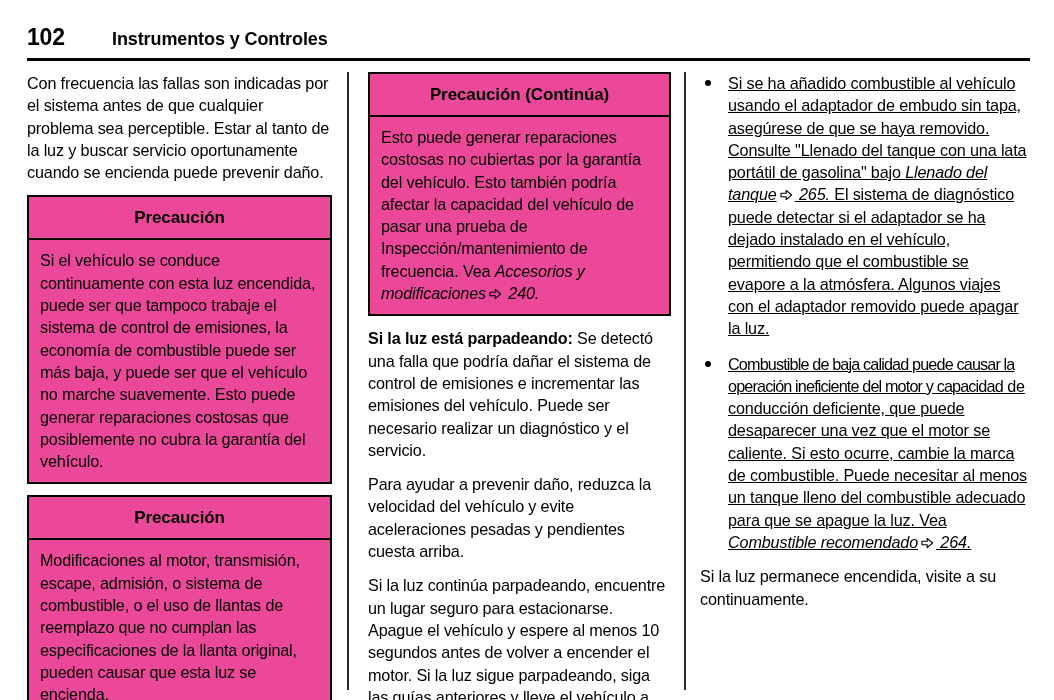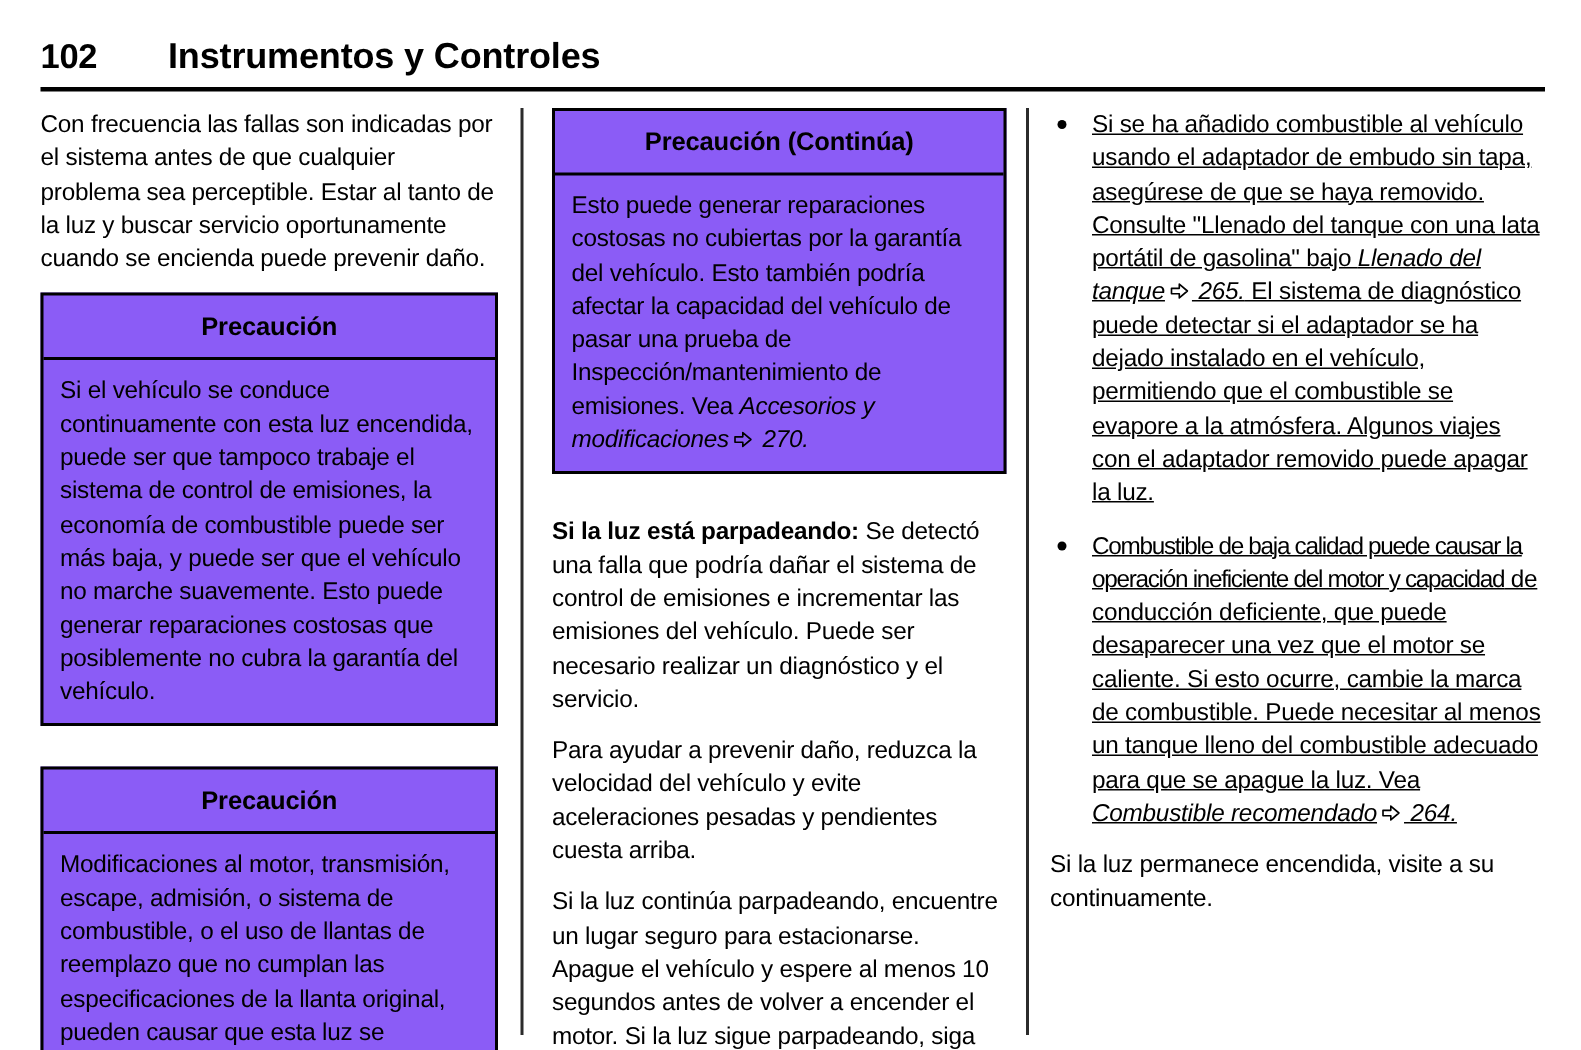--- a/index.html
+++ b/index.html
@@ -34,21 +34,21 @@
     align-items: baseline;
   }
   .page-number {
     font-size: 23px;
     font-weight: bold;
     letter-spacing: -0.2px;
     width: 85px;
     flex: 0 0 85px;
   }
   .header-title {
-    font-size: 24px;
+    font-size: 18px;
     font-weight: bold;
     letter-spacing: -0.1px;
   }
   .header-rule {
     position: absolute;
     left: 27px;
     top: 58px;
     width: 1003px;
     height: 3px;
     background: #000000;
@@ -99,22 +99,22 @@
     width: 13px;
     height: 12px;
     margin: 0 2px 0 3px;
     vertical-align: -1px;
   }
   .xref-arrow svg { display: block; }
 
   
   .caution-box {
     border: 2px solid #000000;
-    background: #8b5cf6;
-    margin-bottom: 27px;
+    background: #ec4899;
+    margin-bottom: 11px;
     box-sizing: border-box;
   }
   .caution-title {
     text-align: center;
     font-size: 17px;
     font-weight: bold;
     letter-spacing: -0.1px;
     padding: 11px 6px 10px 6px;
     border-bottom: 2px solid #000000;
   }
@@ -191,23 +191,23 @@
         </div>
       </div>
 
     </div>
 
     <div class="col col-2">
 
       <div class="caution-box">
         <div class="caution-title">Precaución (Continúa)</div>
         <div class="caution-body">
-          <p><span>Esto puede generar reparaciones costosas no cubiertas por la garantía del vehículo. Esto también podría afectar la capacidad del vehículo de pasar una prueba de Inspección/mantenimiento de emisiones. </span><span>Vea </span><span class="ital">Accesorios y modificaciones</span><span class="xref-arrow"><svg width="13" height="12" viewBox="0 0 13 12">
+          <p><span>Esto puede generar reparaciones costosas no cubiertas por la garantía del vehículo. Esto también podría afectar la capacidad del vehículo de pasar una prueba de Inspección/mantenimiento de frecuencia. </span><span>Vea </span><span class="ital">Accesorios y modificaciones</span><span class="xref-arrow"><svg width="13" height="12" viewBox="0 0 13 12">
                   <path d="M1 4.2 L6.2 4.2 L6.2 1.4 L11.6 6.0 L6.2 10.6 L6.2 7.8 L1 7.8 Z" fill="none" stroke="#000" stroke-width="1.1" stroke-linejoin="round"></path>
-                </svg></span><span class="ital"> 270.</span></p>
+                </svg></span><span class="ital"> 240.</span></p>
         </div>
       </div>
 
       <p class="body-text"><span class="lead-in">Si la luz está parpadeando:</span><span> Se detectó una falla que podría dañar el sistema de control de emisiones e incrementar las emisiones del vehículo. Puede ser necesario realizar un diagnóstico y el servicio.</span></p>
 
       <p class="body-text">Para ayudar a prevenir daño, reduzca la velocidad del vehículo y evite aceleraciones pesadas y pendientes cuesta arriba.</p>
 
       <p class="body-text">Si la luz continúa parpadeando, encuentre un lugar seguro para estacionarse. Apague el vehículo y espere al menos 10 segundos antes de volver a encender el motor. Si la luz sigue parpadeando, siga las guías anteriores y lleve el vehículo a servicio con su distribuidor lo más pronto posible.</p>
 
     </div>

